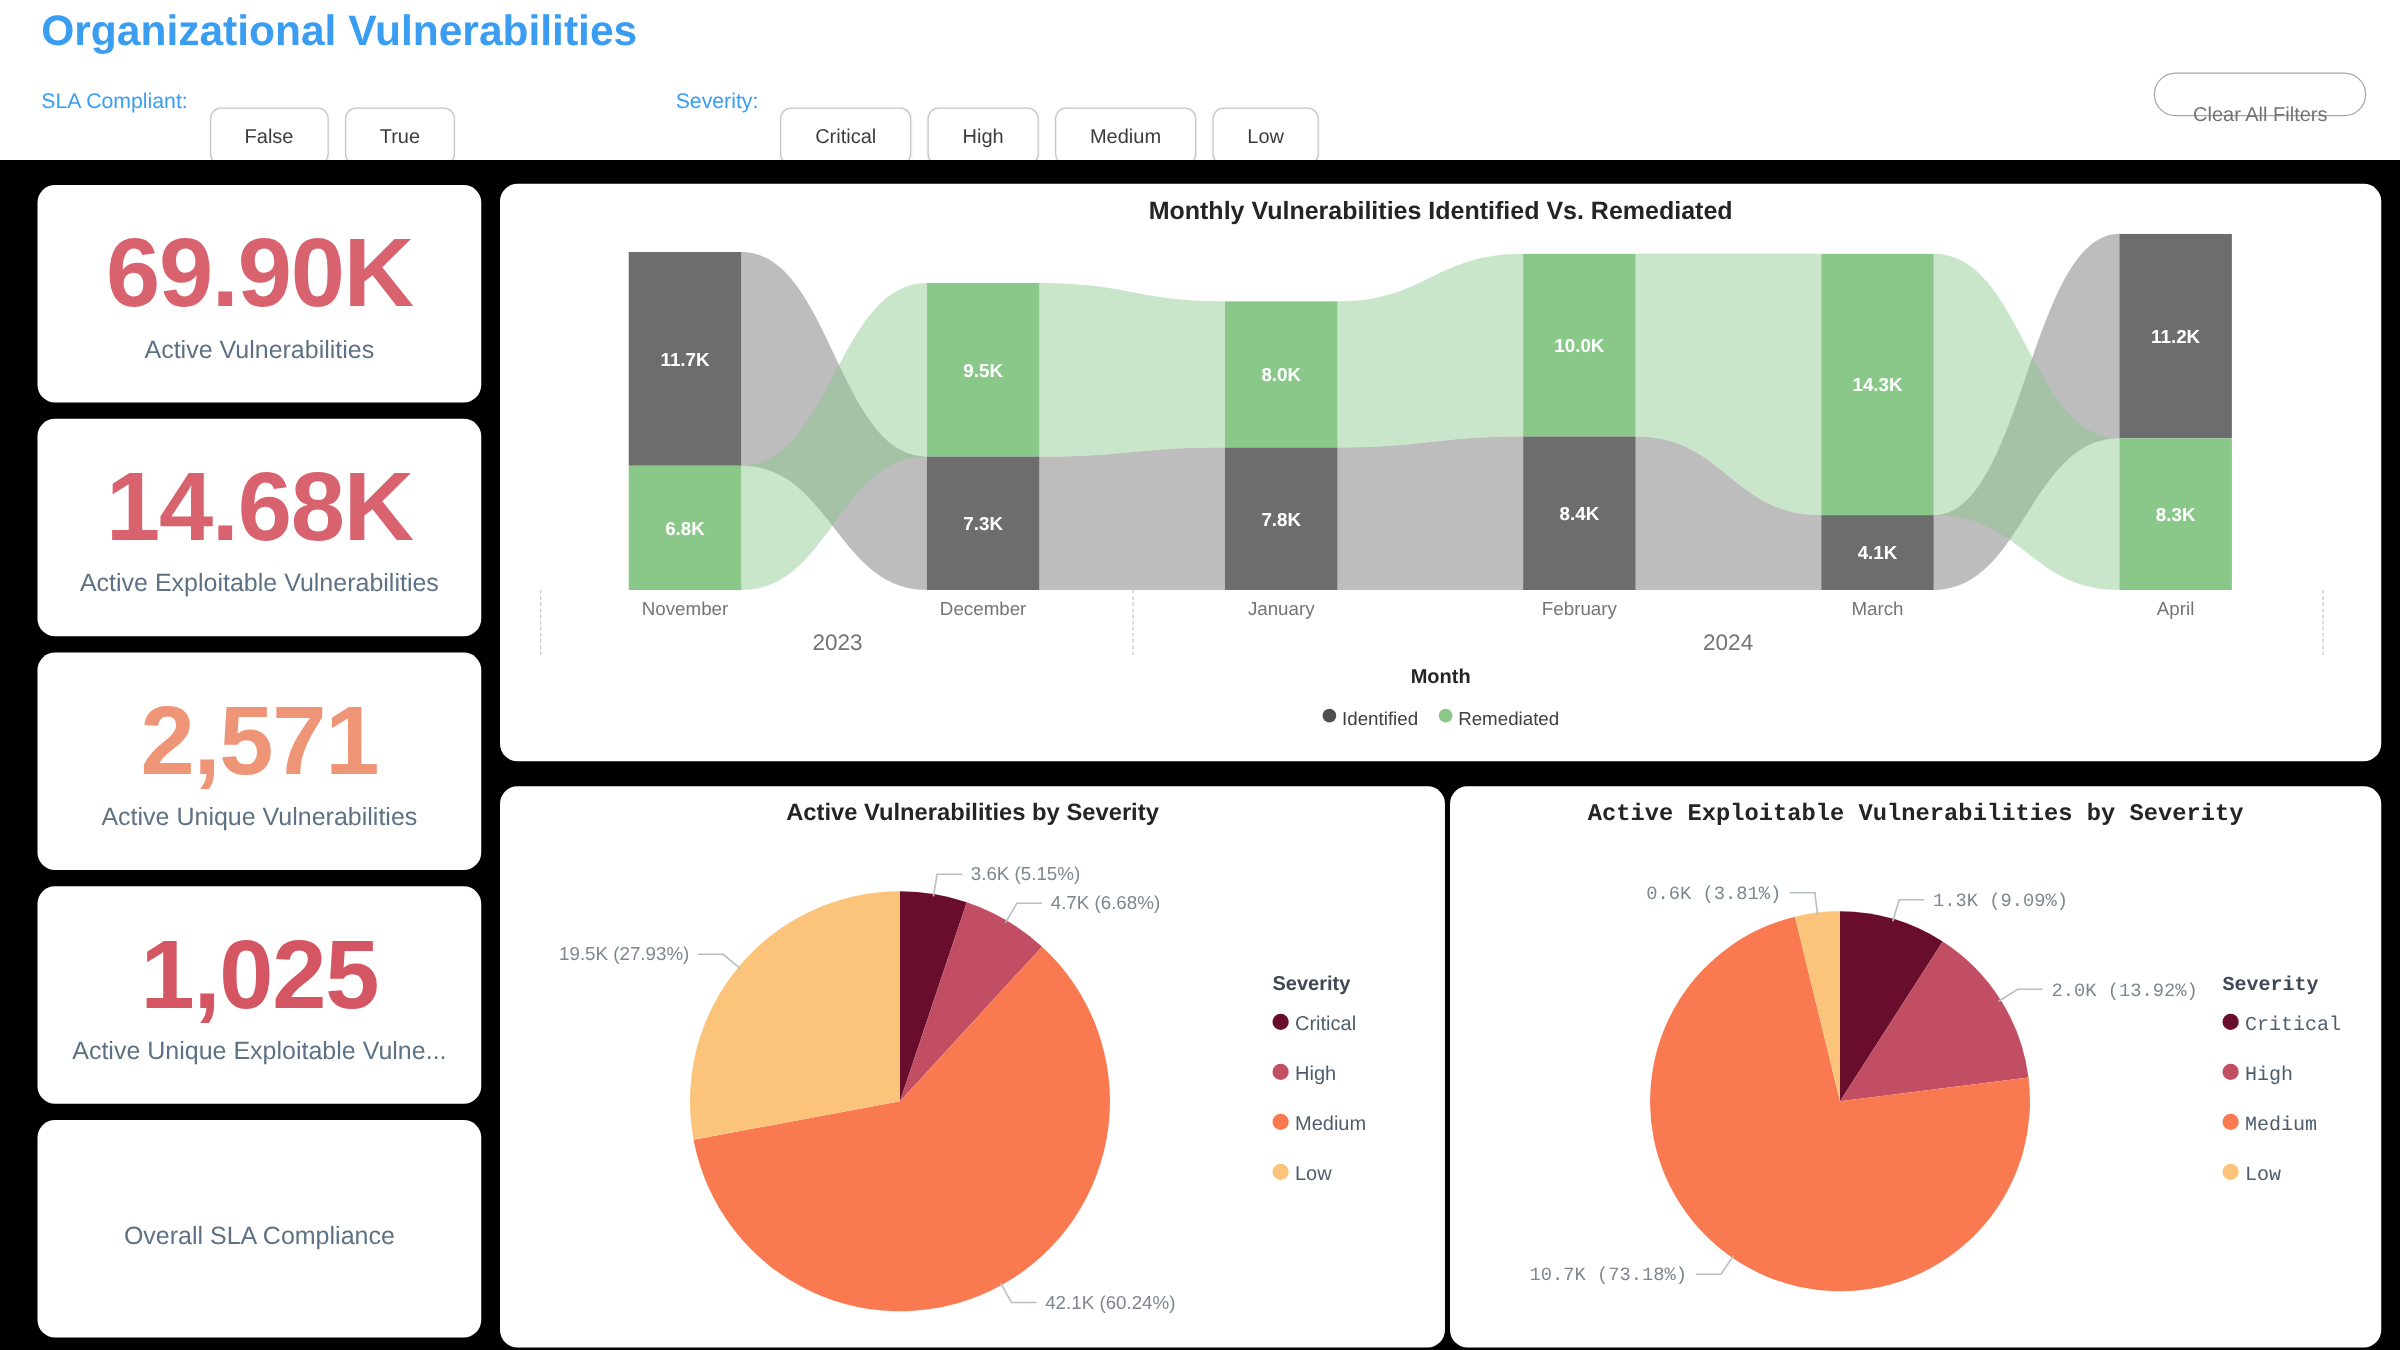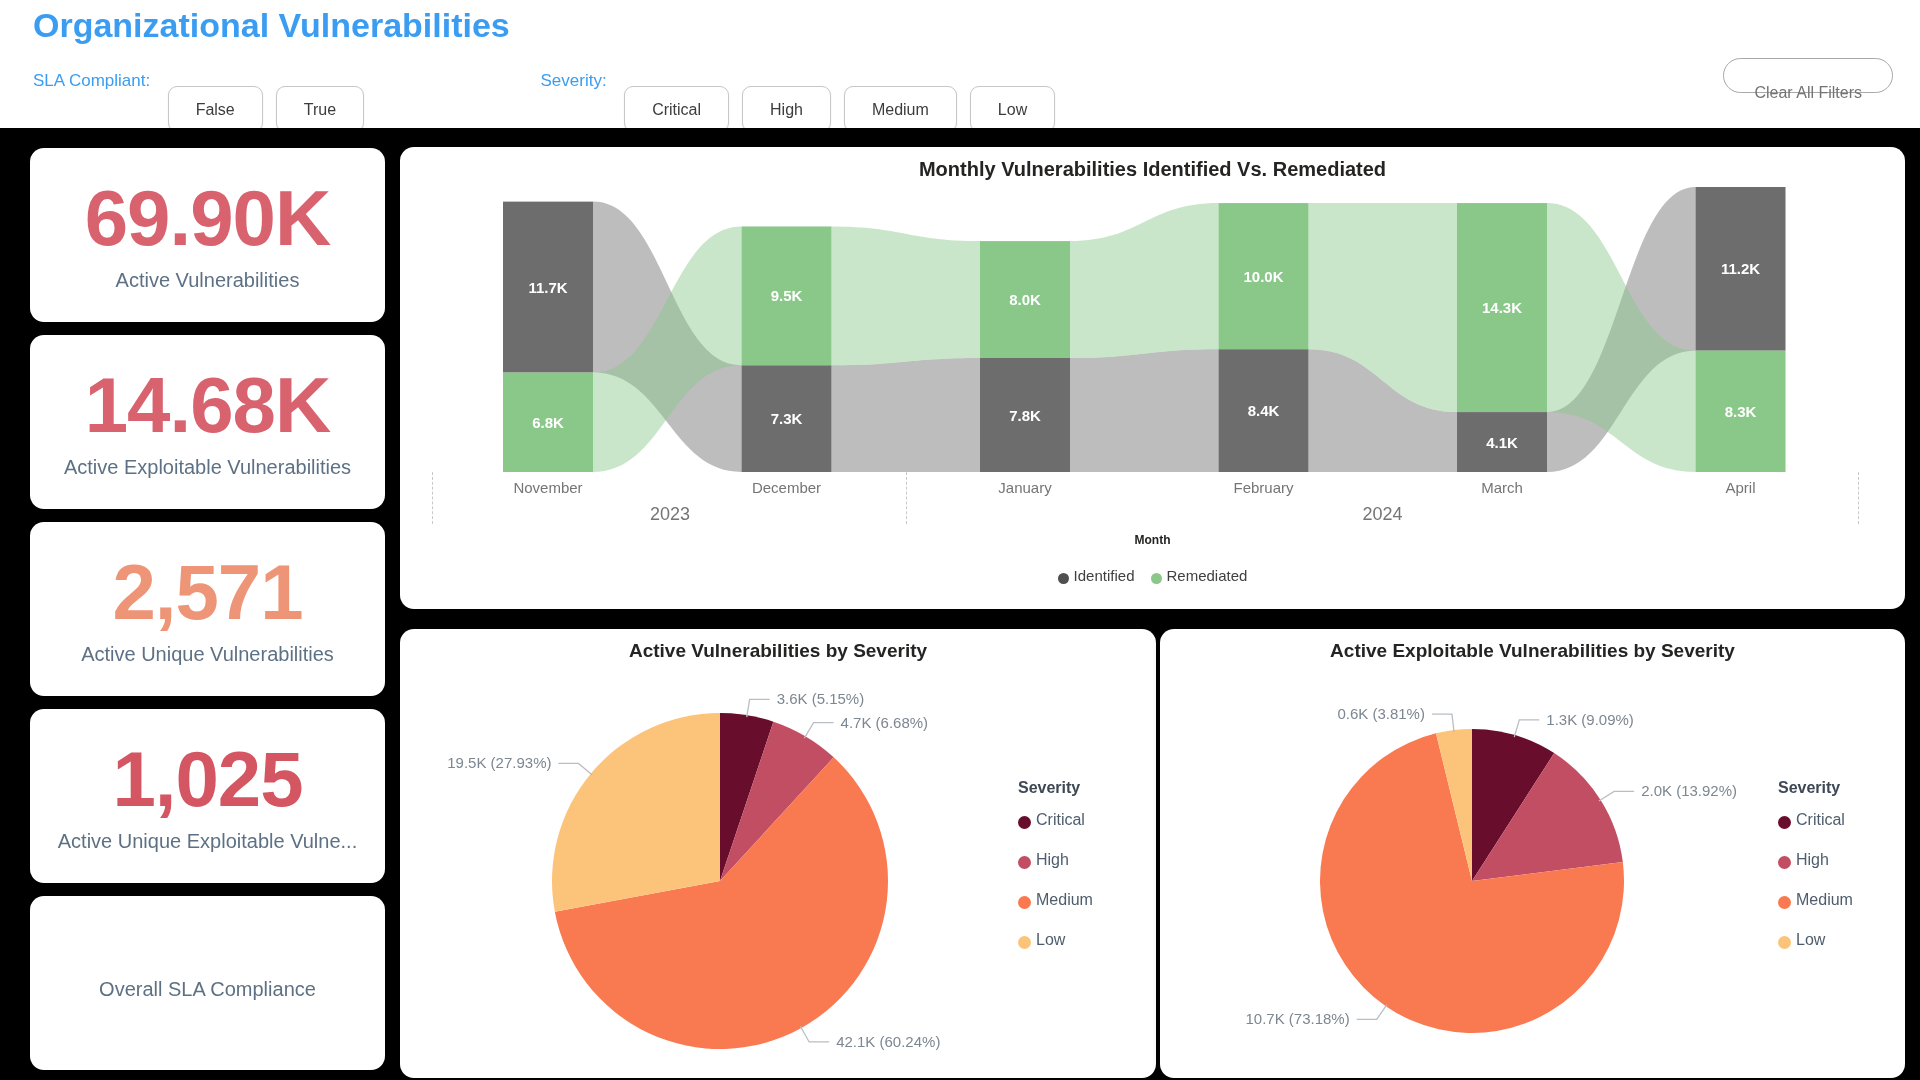--- a/index.html
+++ b/index.html
@@ -17,30 +17,30 @@
                border:1.5px solid #a8a8a8; border-radius:26px; padding:10px 30px; font-size:16px; color:#737373; cursor:pointer; }
   .dashboard { position:absolute; left:0; top:128px; width:1920px; height:952px; background:#000000; }
   .panel { position:absolute; background:#fff; border-radius:14px; box-shadow:0 3px 9px rgba(0,0,0,.18); }
   
   .kpi-card { left:30px; width:355px; height:174px; display:flex; flex-direction:column; align-items:center; justify-content:center; }
   .kpi-value { font-size:78px; font-weight:bold; letter-spacing:-1px; line-height:1; }
   .kpi-label { margin-top:12px; font-size:20px; color:#5e7184; white-space:nowrap; }
   
   #ribbon-panel { left:400px; top:19px; width:1505px; height:462px; }
   #pie1-panel   { left:400px; top:501px; width:756px; height:449px; }
-  #pie2-panel   { left:1160px; top:501px; width:745px; height:449px; }
+  #pie2-panel   { left:1160px; top:501px; width:745px; height:449px;font-family:Liberation Mono, monospace; }
   .chart-title { position:absolute; top:11px; left:0; width:100%; text-align:center;
                  font-size:20px; font-weight:bold; color:#252423; }
   #ribbon-svg { position:absolute; left:0; top:40px; }
   .month-label { position:absolute; top:332px; transform:translateX(-50%); font-size:15px; color:#757575; }
   .year-label  { position:absolute; top:357px; transform:translateX(-50%); font-size:18px; color:#757575; }
   .year-sep { position:absolute; top:325px; height:52px; width:0; border-left:1px dashed #c9c9c9; }
-  .axis-title { position:absolute; top:386px; left:0; width:100%; text-align:center; font-size:12px; font-weight:bold; color:#252423; }
+  .axis-title { position:absolute; top:386px; left:0; width:100%; text-align:center; font-size:16px; font-weight:bold; color:#252423; }
   .ribbon-legend { position:absolute; top:420px; left:0; width:100%; display:flex; justify-content:center; gap:16px; }
-  .legend-item { display:flex; align-items:flex-end; gap:5px; font-size:15px; color:#404040; cursor:pointer; }
+  .legend-item { display:flex; align-items:flex-start; gap:5px; font-size:15px; color:#404040; cursor:pointer; }
   .dot { width:11px; height:11px; border-radius:50%; }
   .pie-svg { position:absolute; left:0; top:45px; }
   .pie-legend { position:absolute; left:618px; top:150px; }
   .pie-legend .lg-title { font-size:16px; font-weight:bold; color:#3d4854; margin-bottom:14px; }
   .pie-legend .legend-item { margin-bottom:22px; font-size:16px; color:#4e5d6d; }
   .pie-legend .dot { width:13px; height:13px; }
 </style>
 </head>
 <body>
 

